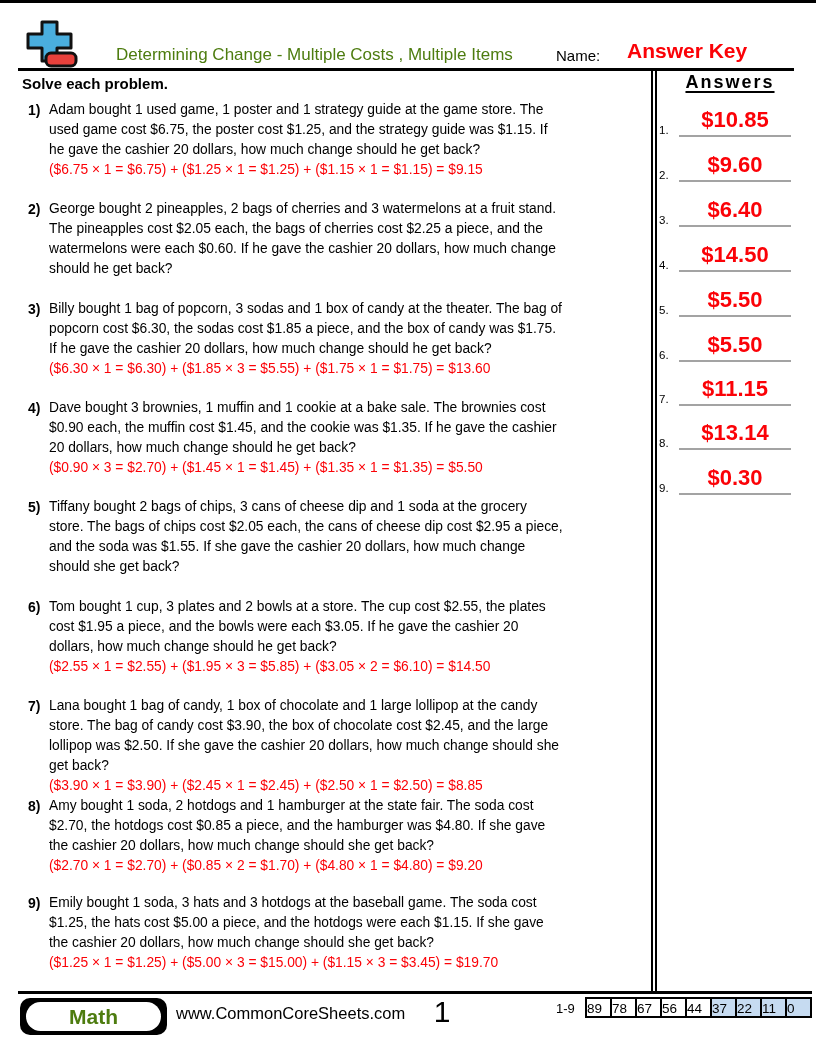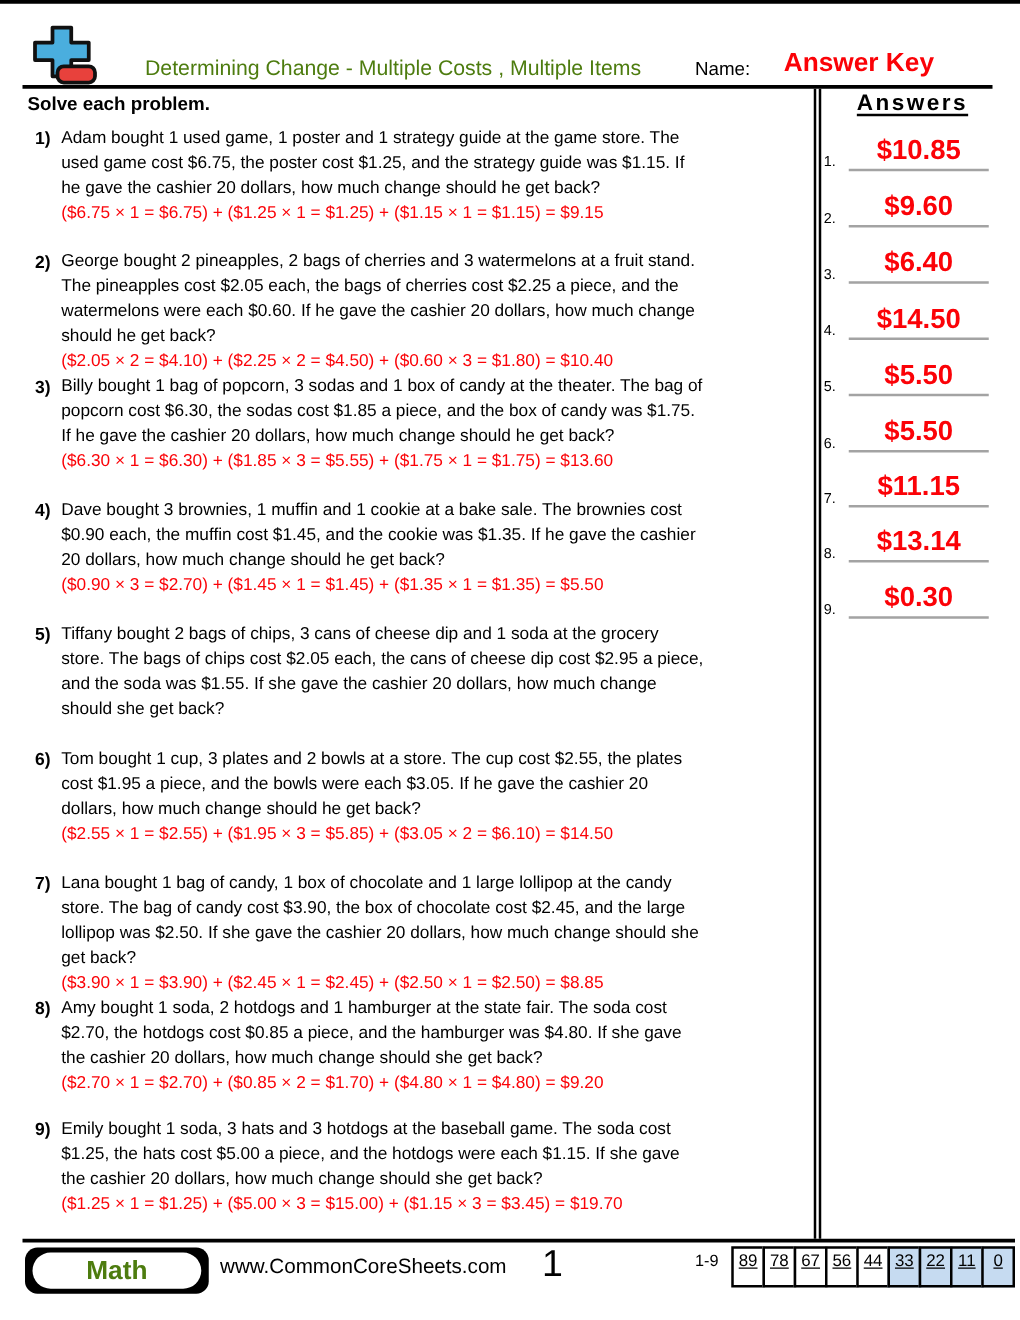--- a/index.html
+++ b/index.html
@@ -34,22 +34,22 @@
   .ptext{font-size:13.8px;line-height:20px;white-space:pre-line;}
   .pwork{font-size:13.8px;line-height:20px;color:var(--red,#fb0207);white-space:nowrap;}
   .footer-rule{position:absolute;left:18px;top:991px;width:794px;height:3px;background:#000;}
   .math-badge{position:absolute;left:20px;top:998px;width:147px;height:37px;background:#000;border-radius:10px;}
   .math-pill{position:absolute;left:6px;right:6px;top:4px;bottom:4px;background:#fff;border-radius:18px;
         display:flex;align-items:center;justify-content:center;font-size:21px;font-weight:bold;color:#4d7c0f;}
   .website{position:absolute;left:176px;top:1004px;font-size:16.5px;}
   .page-num{position:absolute;left:419px;top:995px;width:46px;text-align:center;font-size:30px;}
   .score-label{position:absolute;left:556px;top:1001px;font-size:13px;}
   .score-grid{position:absolute;left:585px;top:997px;display:flex;}
-  .cell{width:27px;height:33px;line-height:19px;box-sizing:border-box;border:2px solid #000;
-        text-align:center;font-size:13.5px;background:#fff;text-decoration:underline;}
+  .cell{width:27px;height:21px;line-height:19px;box-sizing:border-box;border:2px solid #000;
+        text-align:left;font-size:13.5px;background:#fff;}
   .cell + .cell{margin-left:-2px;}
   .cell.hl{background:var(--hl,#c6dbf1);}
 </style>
 </head>
 <body>
 
 <div class="page">
 
   <div class="top-rule"></div>
 
@@ -114,21 +114,20 @@
       <div class="pwork">($6.75 × 1 = $6.75) + ($1.25 × 1 = $1.25) + ($1.15 × 1 = $1.15) = $9.15</div>
     </div>
   </div>
   <div class="prob" style="top:199px">
     <span class="pnum">2)</span>
     <div class="pbody">
       <div class="ptext">George bought 2 pineapples, 2 bags of cherries and 3 watermelons at a fruit stand.
 The pineapples cost $2.05 each, the bags of cherries cost $2.25 a piece, and the
 watermelons were each $0.60. If he gave the cashier 20 dollars, how much change
 should he get back?</div>
-      <div class="pwork">($2.05 × 2 = $4.10) + ($2.25 × 2 = $4.50) + ($0.60 × 3 = $1.80) = $10.40</div>
     </div>
   </div>
   <div class="prob" style="top:299px">
     <span class="pnum">3)</span>
     <div class="pbody">
       <div class="ptext">Billy bought 1 bag of popcorn, 3 sodas and 1 box of candy at the theater. The bag of
 popcorn cost $6.30, the sodas cost $1.85 a piece, and the box of candy was $1.75.
 If he gave the cashier 20 dollars, how much change should he get back?</div>
       <div class="pwork">($6.30 × 1 = $6.30) + ($1.85 × 3 = $5.55) + ($1.75 × 1 = $1.75) = $13.60</div>
     </div>
@@ -195,19 +194,19 @@
   </div>
   <div class="website">www.CommonCoreSheets.com</div>
   <div class="page-num">1</div>
   <div class="score-label">1-9</div>
   <div class="score-grid">
     <span class="cell">89</span>
     <span class="cell">78</span>
     <span class="cell">67</span>
     <span class="cell">56</span>
     <span class="cell">44</span>
-    <span class="cell hl">33</span>
+    <span class="cell hl">37</span>
     <span class="cell hl">22</span>
     <span class="cell hl">11</span>
     <span class="cell hl">0</span>
   </div>
 
 </div>
 
 </body></html>

